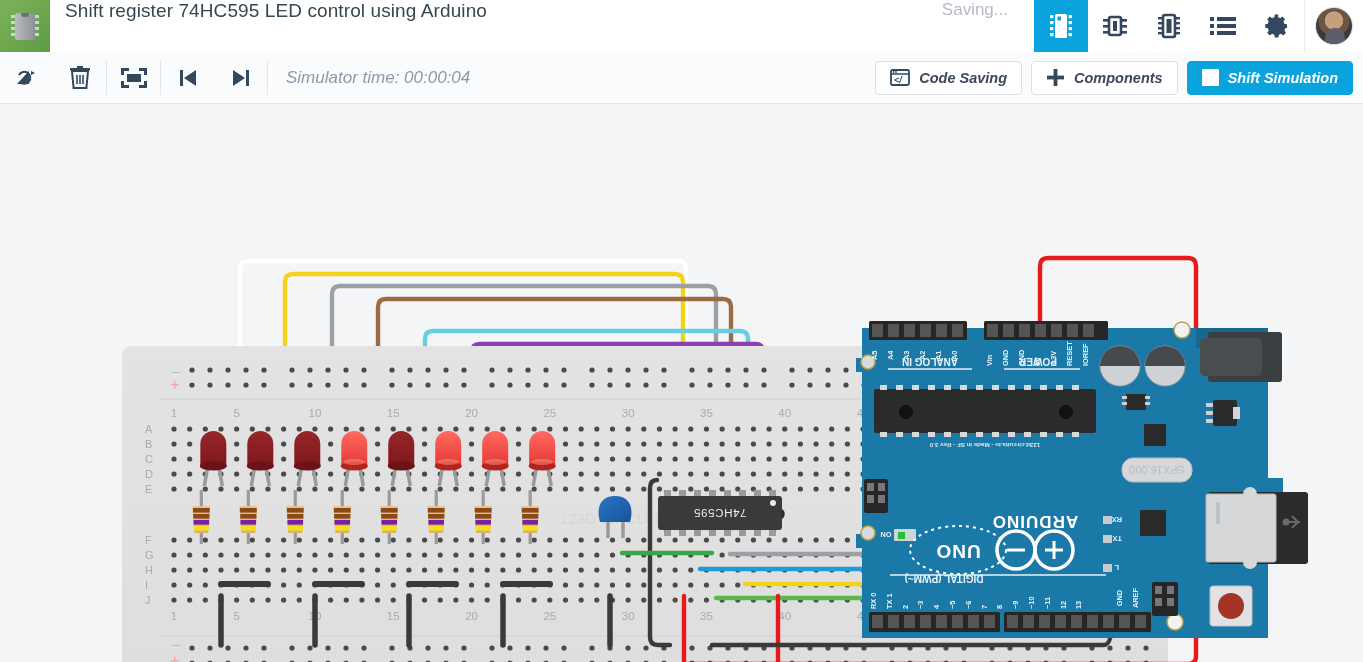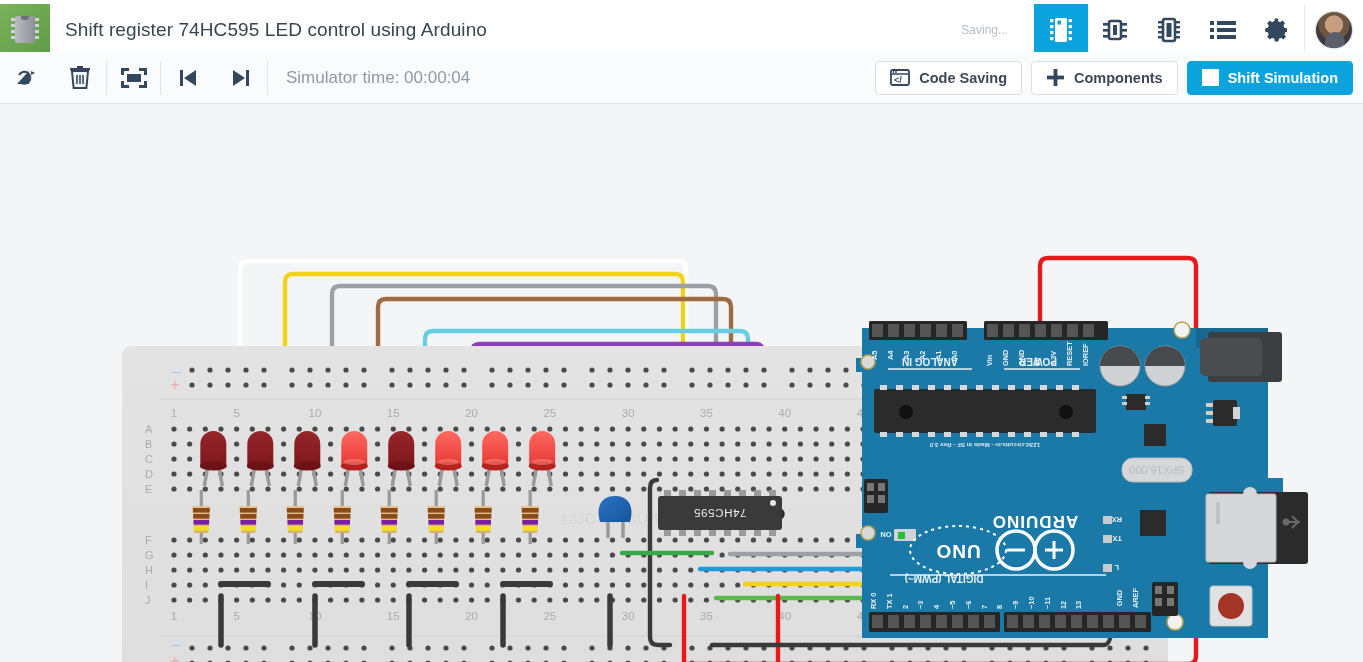--- a/index.html
+++ b/index.html
@@ -2,54 +2,54 @@
 <html><head>
 <meta charset="utf-8">
 <title>Shift register 74HC595 LED control using Arduino</title>
 <style>
   * { box-sizing: border-box; margin:0; padding:0; }
   html,body { width:1363px; height:662px; overflow:hidden;
     font-family:"Liberation Sans", sans-serif; background:#f4f5f7; }
 
   
   .topbar { position:absolute; left:0; top:0; width:1363px; height:60px;
-    background:#ffffff; display:flex; align-items:center;
+    background:#ffffff; display:flex; align-items:flex-start;
     border-bottom:1px solid #e3e6ea; }
   .app-logo { width:50px; height:52px; background:#6aa84f; position:relative;
     display:flex; align-items:center; justify-content:center; flex:none;
     background:linear-gradient(135deg,#7cb25c 0%,#5f9c45 100%); }
   .chip-ico { width:20px; height:27px; background:linear-gradient(90deg,#b9bcc0,#8d9196);
     border-radius:2px; position:relative; }
   .chip-ico:before, .chip-ico:after { content:""; position:absolute; top:2px;
     width:4px; height:23px;
     background:repeating-linear-gradient(to bottom,#cfd2d6 0 3px,transparent 3px 6px); }
   .chip-ico:before { left:-4px; } .chip-ico:after { right:-4px; }
   .chip-notch { position:absolute; left:6px; top:0; width:8px; height:4px;
     background:#6d7176; border-radius:0 0 3px 3px; }
 
   .doc-title { font-size:19px; color:#37474f; margin-left:15px;
     white-space:nowrap; letter-spacing:.1px; }
   .tb-spacer { flex:1; }
-  .saving { font-size:12px; color:#b5bcc6; margin-right:26px; white-space:nowrap; }
+  .saving { font-size:17px; color:#b5bcc6; margin-right:26px; white-space:nowrap; }
 
   .tb-icons { display:flex; align-items:center; height:52px; }
   .tb-ico { width:54px; height:52px; display:flex; align-items:center;
     justify-content:center; cursor:pointer; }
   .tb-ico.active { background:#0aa3dd; }
   .tb-sep { width:1px; height:52px; background:#e8eaed; }
   .avatar { width:38px; height:38px; border-radius:50%; margin:0 10px;
     background:radial-gradient(circle at 50% 35%,#c79f80 0 30%,#6d5542 32% 52%,#3b3a43 54% 100%);
     border:1px solid #d8dce0; flex:none; overflow:hidden; position:relative; }
   .avatar:after{content:"";position:absolute;left:9px;top:20px;width:20px;height:22px;
     border-radius:50% 50% 0 0;background:#5a5f6b;}
 
   
   .toolbar2 { position:absolute; left:0; top:52px; width:1363px; height:52px;
     background:#fafbfc; border-bottom:1px solid #e3e6ea;
-    display:flex; align-items:center; }
+    display:flex; align-items:center;font-style:italic; }
   .t2-ico { width:53px; height:52px; display:flex; align-items:center;
     justify-content:center; cursor:pointer; }
   .t2-sep { width:1px; height:34px; background:#e1e4e8; }
   .simtime { font-size:17px; color:#8e99a8; margin-left:18px; white-space:nowrap; }
   .t2-right { margin-left:auto; display:flex; align-items:center; gap:9px;
     padding-right:10px; }
   .btn { height:34px; border:1px solid #dbdfe3; background:#fff; border-radius:4px;
     display:flex; align-items:center; gap:9px; padding:0 14px; cursor:pointer;
     font-size:14.5px; color:#3c4858; font-weight:bold; white-space:nowrap; }
   .btn.primary { background:#0aa3dd; border-color:#0aa3dd; color:#fff; }

